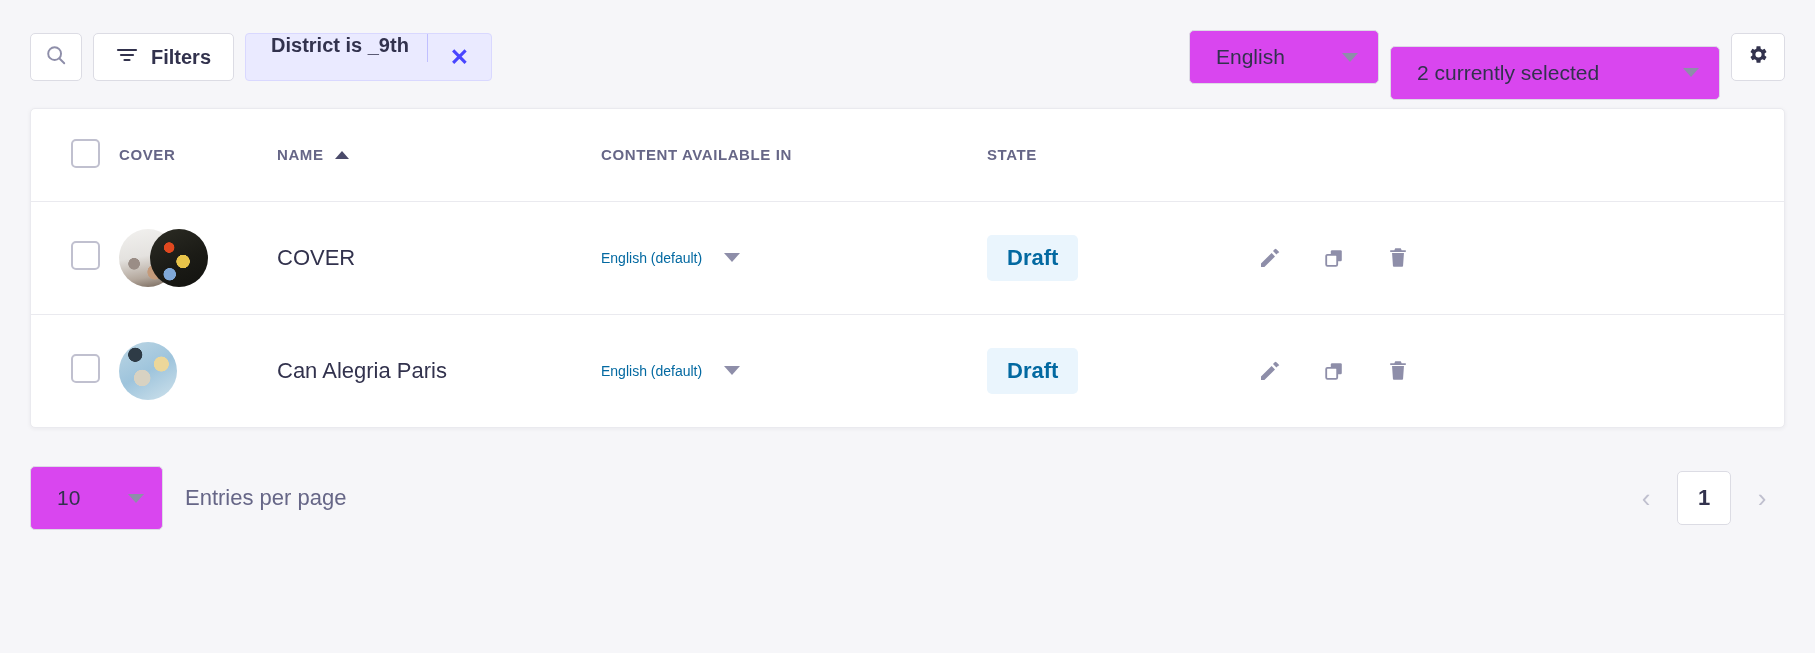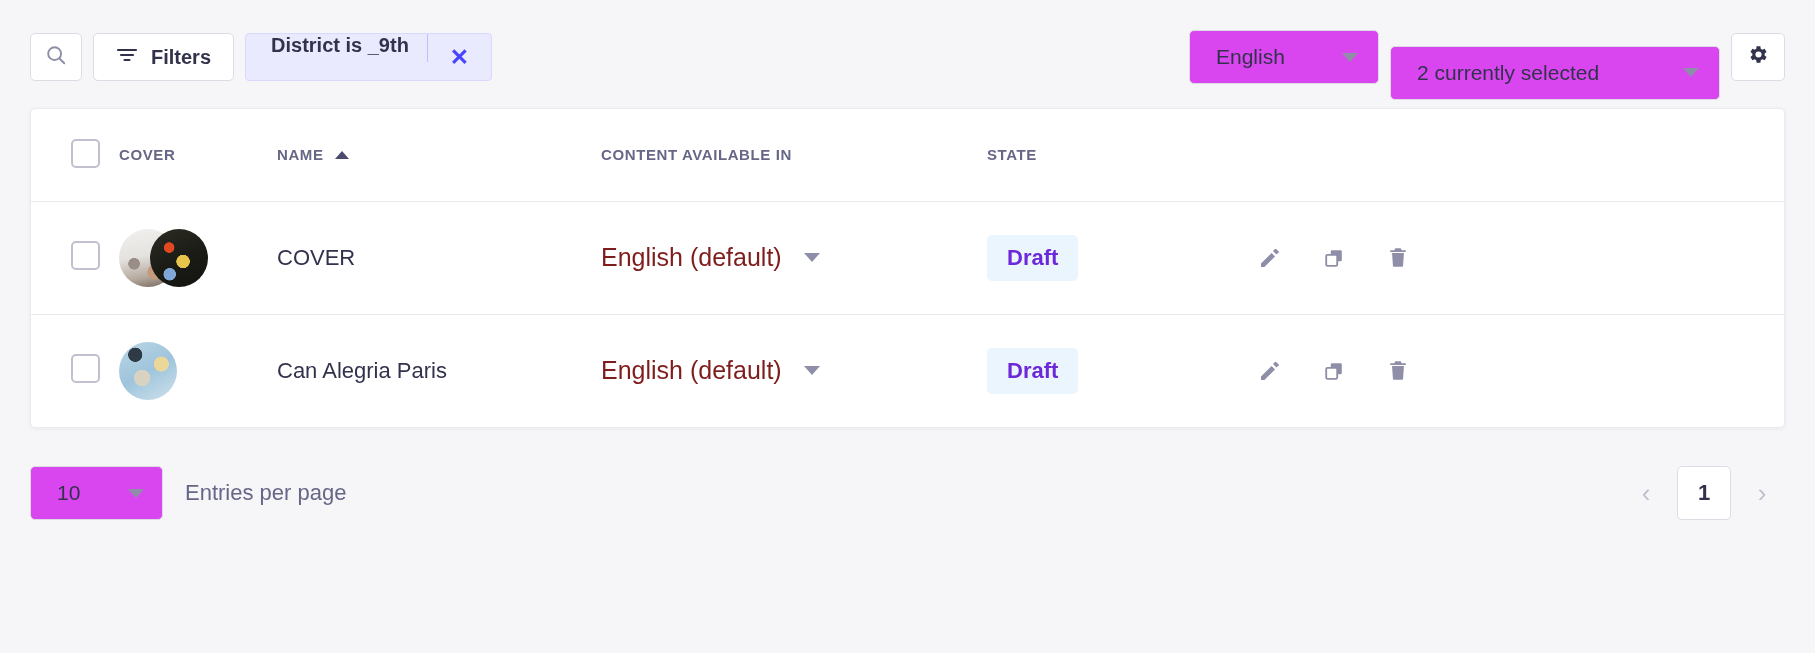--- a/index.html
+++ b/index.html
@@ -181,28 +181,28 @@
       radial-gradient(circle at 40% 62%, #d8d2c2 0 16%, transparent 17%),
       radial-gradient(circle at 40% 62%, #b8452f 0 8%, transparent 9%),
       radial-gradient(circle at 73% 38%, #ecd79a 0 13%, transparent 14%),
       radial-gradient(circle at 28% 22%, #2e3b46 0 11%, transparent 12%),
       linear-gradient(150deg, #bcd6e4 0%, #9ec4dc 50%, #cfe2ec 100%);
   }
 
   .cell-name { font-size: 22px; color: #32324d; }
 
   .cai { display: inline-flex; align-items: center; gap: 22px; cursor: pointer; }
-  .cai-text { font-size: 25px; color: #7f1d1d; }
+  .cai-text { font-size: 14px; color: #0369a1; }
 
   .badge {
     display: inline-flex;
     align-items: center;
     justify-content: center;
     background: #eaf5fd;
-    color: #6d28d9;
+    color: #0369a1;
     border-radius: 5px;
     font-size: 22px;
     font-weight: 600;
     height: 46px;
     padding: 0 20px;
   }
 
   .actions { display: flex; align-items: center; gap: 38px; justify-content: flex-start; }
   .icon-btn {
     width: 26px; height: 26px;
@@ -217,21 +217,21 @@
   
   .footer {
     display: flex;
     align-items: center;
     margin-top: 38px;
   }
   .footer-left { display: flex; align-items: center; gap: 22px; }
   .entries-label { font-size: 22px; color: #666687; }
   .select-pagesize {
     min-width: 133px;
-    height: 54px;
+    height: 64px;
     padding: 0 18px 0 26px;
   }
   .select-pagesize .sel-label { margin-right: 26px; }
 
   .pager { margin-left: auto; display: flex; align-items: center; gap: 8px; }
   .pager-arrow {
     width: 46px; height: 46px;
     display: inline-flex; align-items: center; justify-content: center;
     color: #c0c0cf; font-size: 26px;
     cursor: pointer;

